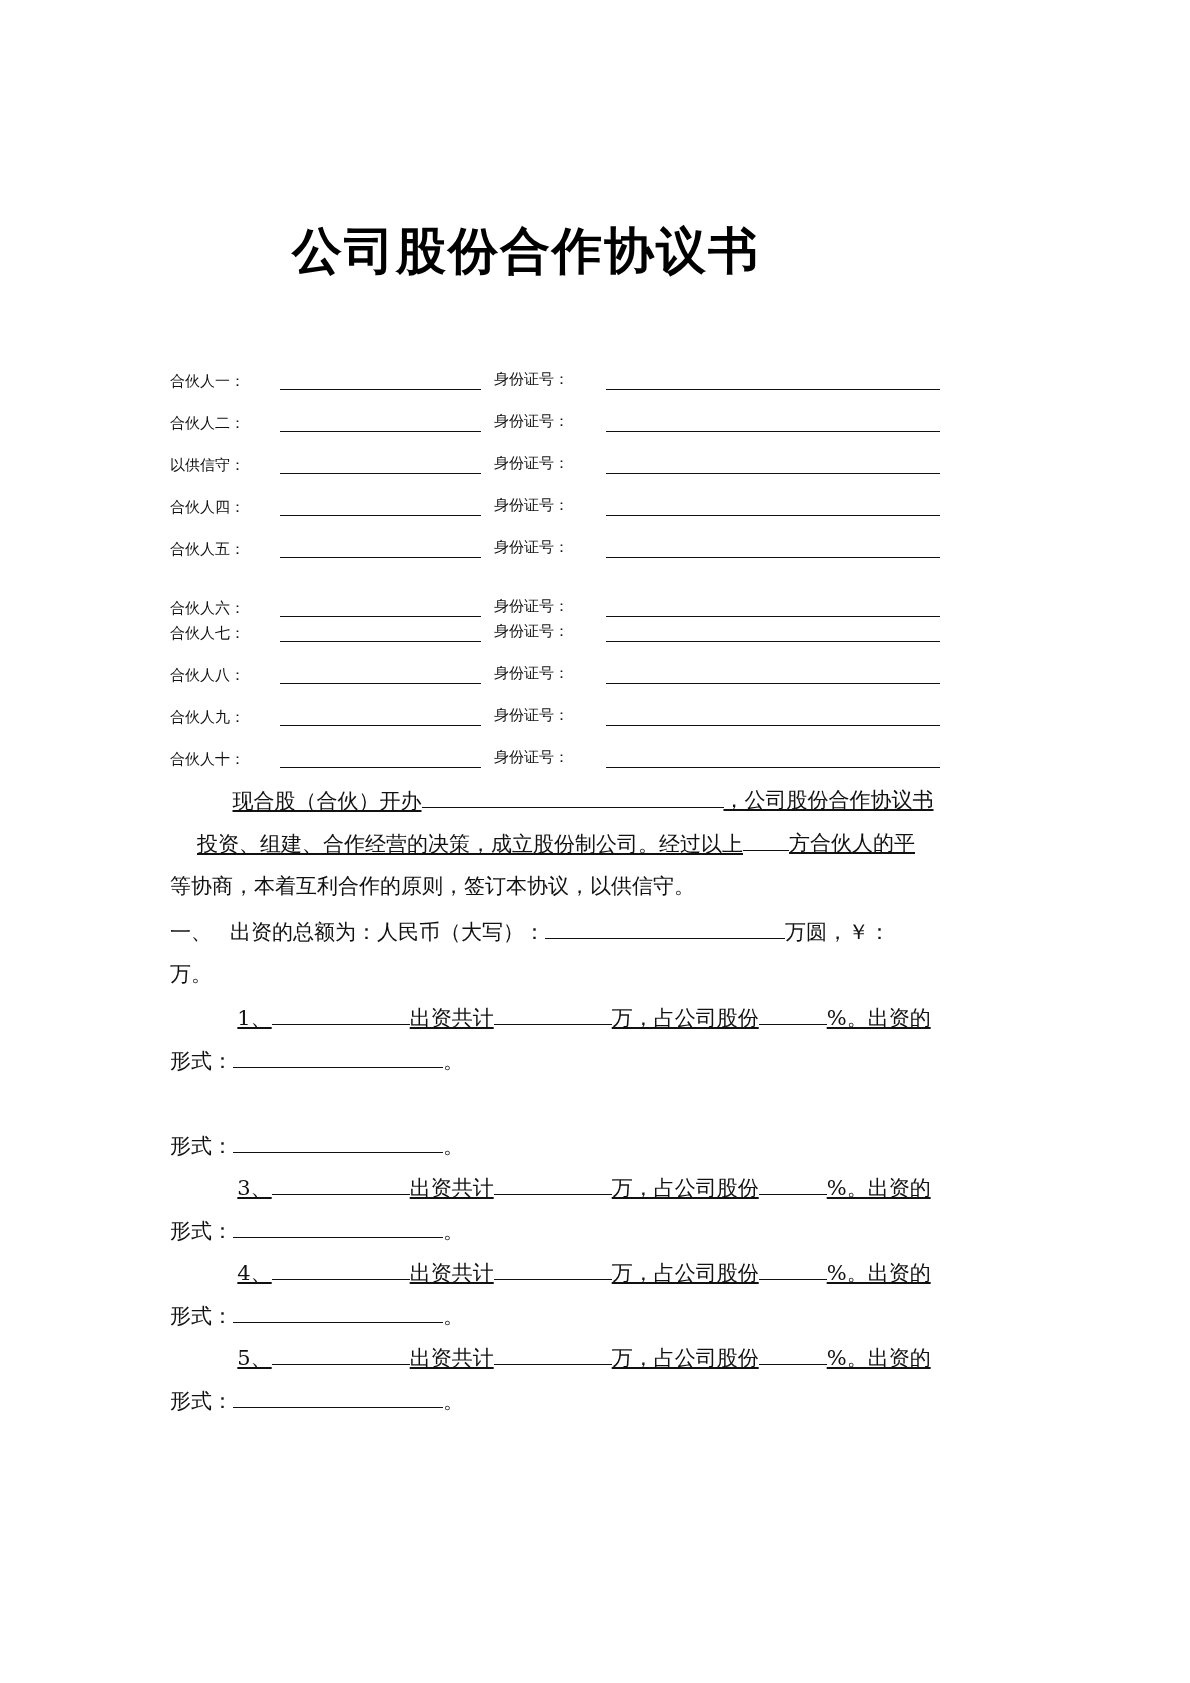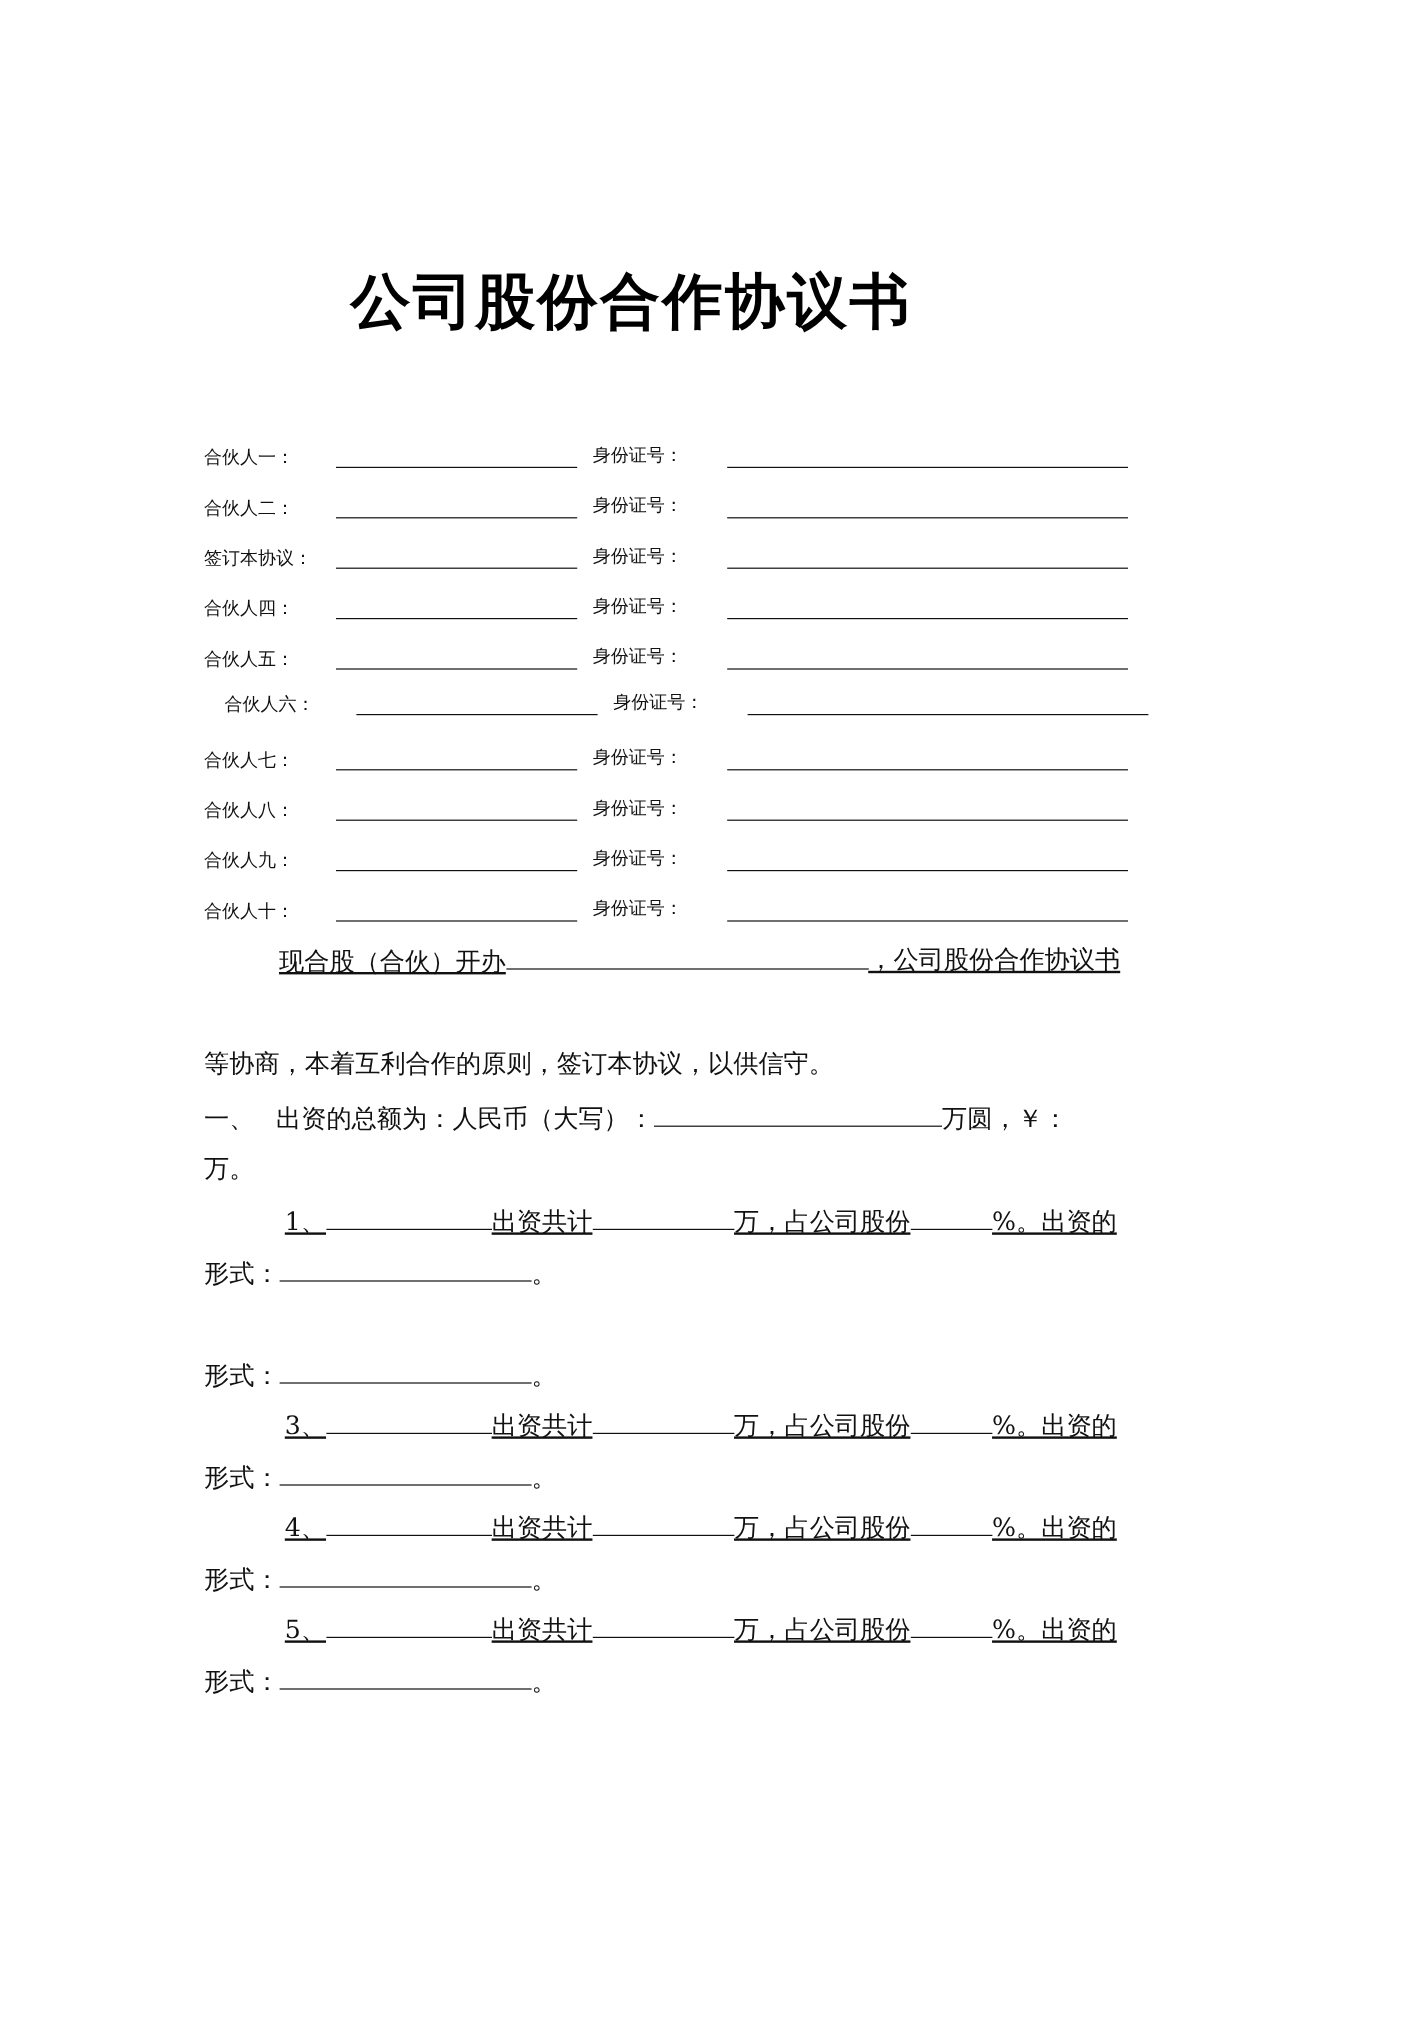--- a/index.html
+++ b/index.html
@@ -31,38 +31,38 @@
     <span class="lbl2">身份证号：</span>
     <span class="u2"></span>
   </div>
   <div class="row" style="top:408px;">
     <span class="lbl">合伙人二：</span>
     <span class="u1"></span>
     <span class="lbl2">身份证号：</span>
     <span class="u2"></span>
   </div>
   <div class="row" style="top:450px;">
-    <span class="lbl">签订本协议：</span>
+    <span class="lbl">以供信守：</span>
     <span class="u1"></span>
     <span class="lbl2">身份证号：</span>
     <span class="u2"></span>
   </div>
   <div class="row" style="top:492px;">
     <span class="lbl">合伙人四：</span>
     <span class="u1"></span>
     <span class="lbl2">身份证号：</span>
     <span class="u2"></span>
   </div>
   <div class="row" style="top:534px;">
     <span class="lbl">合伙人五：</span>
     <span class="u1"></span>
     <span class="lbl2">身份证号：</span>
     <span class="u2"></span>
   </div>
-  <div class="row" style="top:572px;margin-left:17px;">
+  <div class="row" style="top:593px;">
     <span class="lbl">合伙人六：</span>
     <span class="u1"></span>
     <span class="lbl2">身份证号：</span>
     <span class="u2"></span>
   </div>
   <div class="row" style="top:618px;">
     <span class="lbl">合伙人七：</span>
     <span class="u1"></span>
     <span class="lbl2">身份证号：</span>
     <span class="u2"></span>
@@ -84,20 +84,26 @@
     <span class="u1"></span>
     <span class="lbl2">身份证号：</span>
     <span class="u2"></span>
   </div>
 
   <div class="line just" style="top:785px; padding-left:54px; box-sizing:border-box;">
     <span>
       <span>现合股（合伙）开办</span><span class="u" style="width:302px;"></span>
     </span>
     <span>，公司股份合作协议书</span>
+  </div>
+  <div class="line just" style="top:828px;">
+    <span>
+      <span>投资、组建、合作经营的决策，成立股份制公司。经过以上</span><span class="u" style="width:46px;"></span>
+    </span>
+    <span> 方合伙人的平</span>
   </div>
   <div class="line" style="top:871px;">等协商，本着互利合作的原则，签订本协议，以供信守。</div>
 
   <div class="line" style="top:916px;">
     <span>一、</span><span style="display:inline-block;width:18px;"></span><span>出资的总额为：人民币（大写）：</span><span class="u" style="width:240px;"></span><span>万圆，￥：</span>
   </div>
   <div class="line" style="top:959px;">万。</div>
 
   <div class="line just" style="top:1002px; padding-left:56px; box-sizing:border-box;">
     <span>

